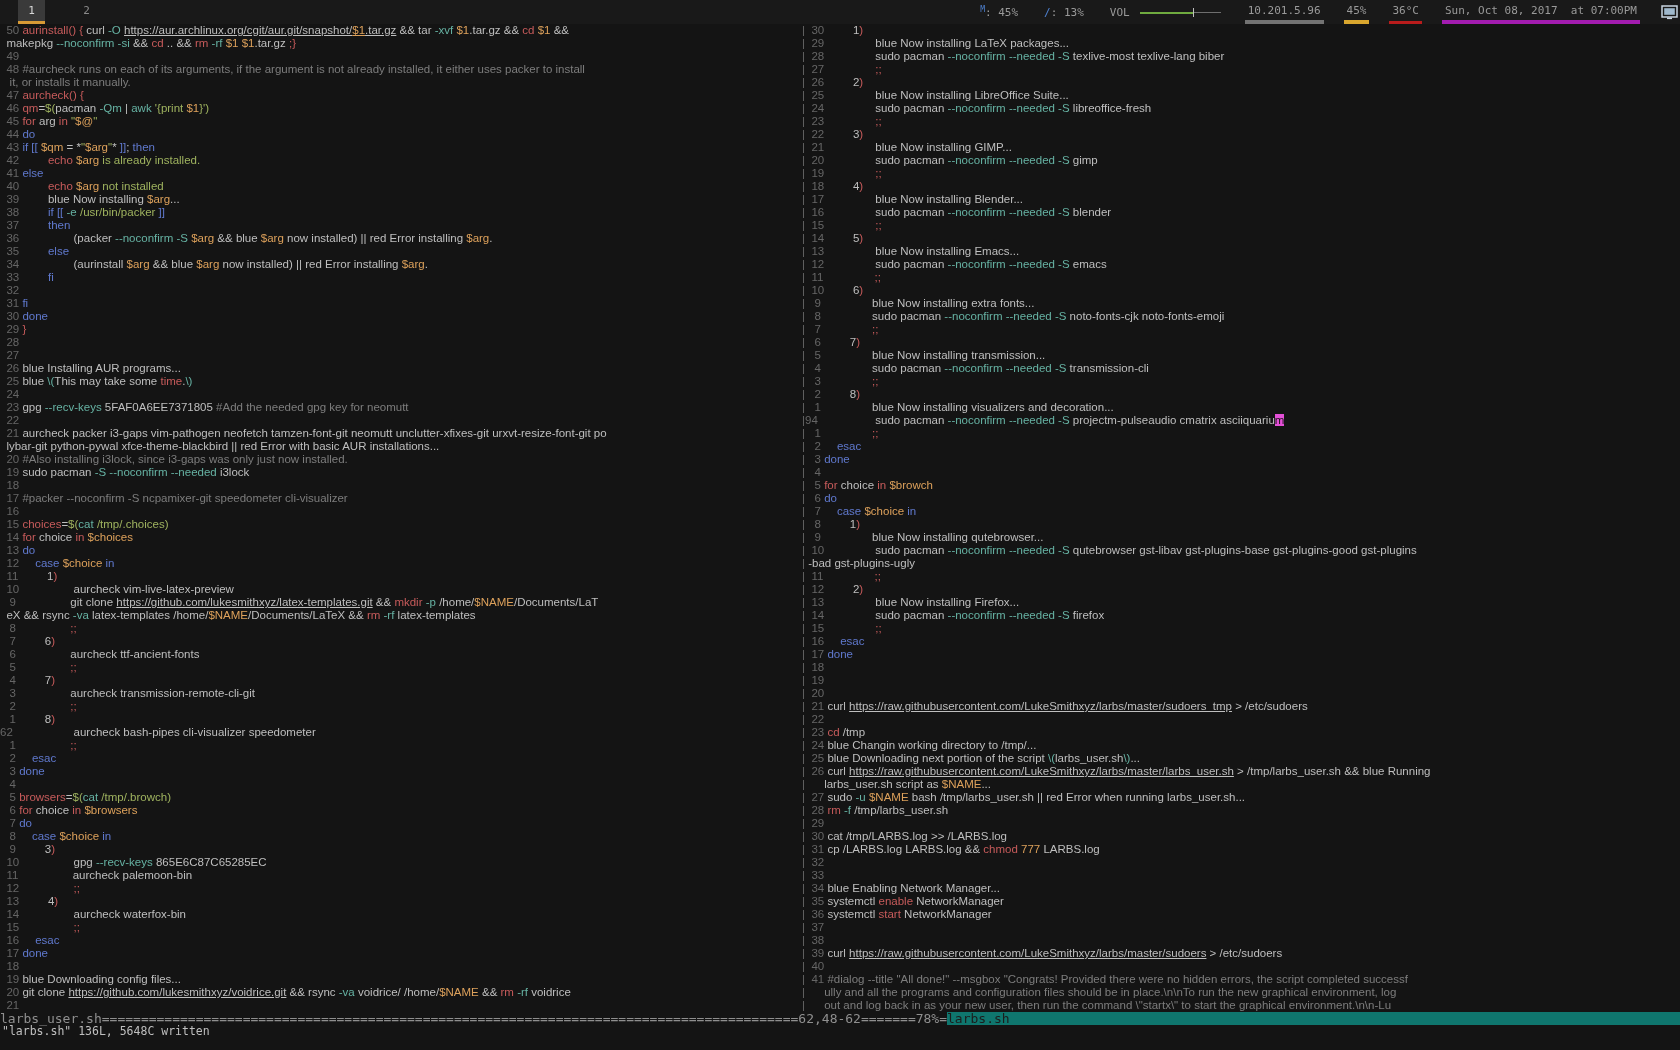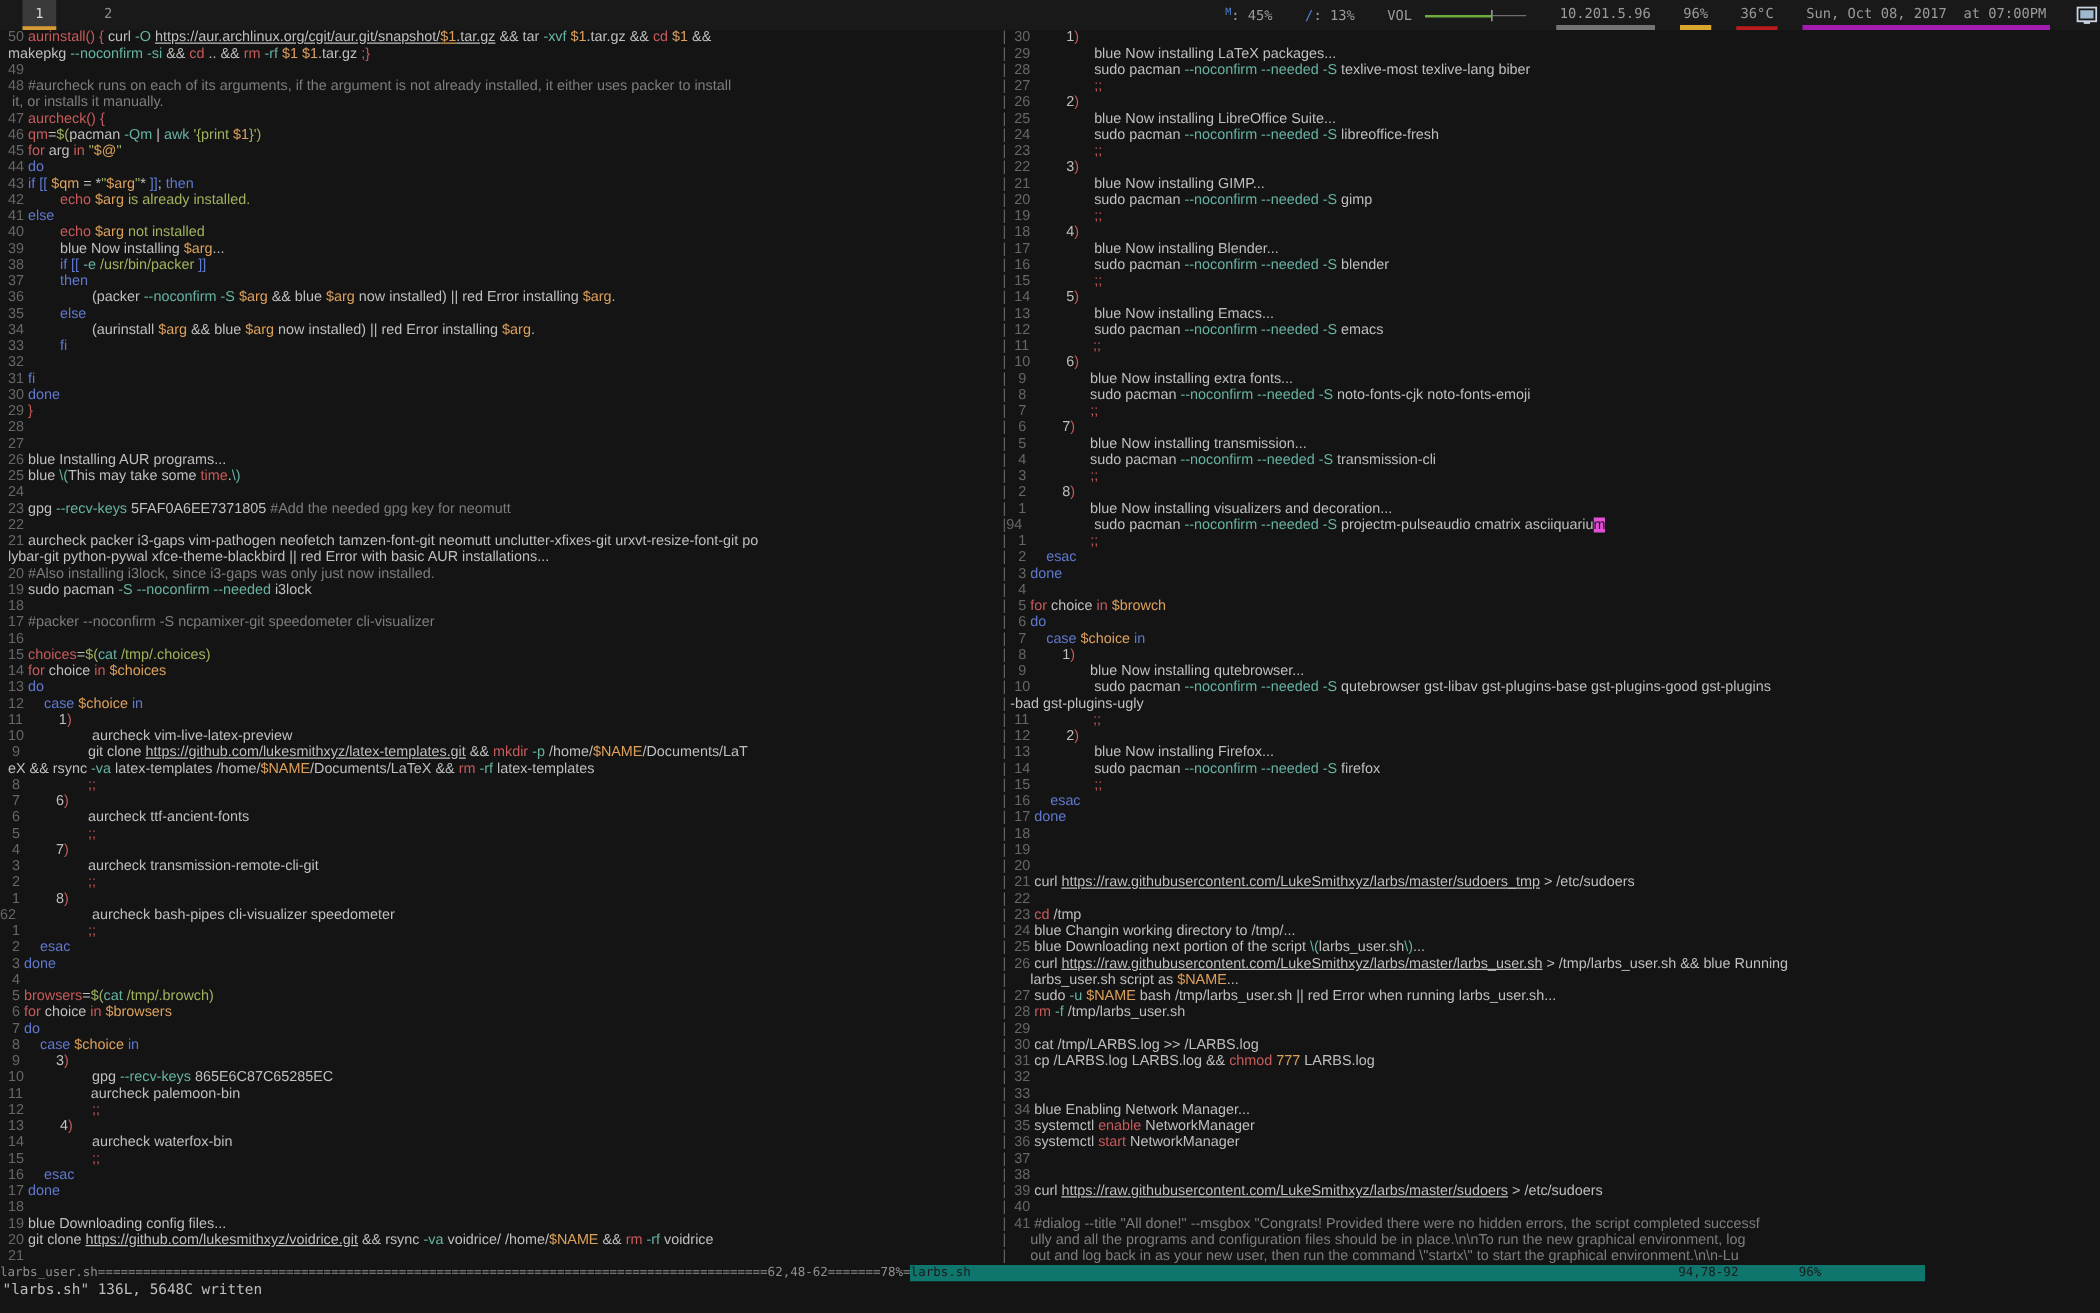--- a/index.html
+++ b/index.html
@@ -33,21 +33,21 @@
   .b{color:#6079ce}
   .e{color:#66b2a3}
   .g{color:#9fb35f}
   .o{color:#dda15b}
   .u{color:#bfbfbf;text-decoration:underline}
   .uo{color:#dda15b;text-decoration:underline}
   .k{background:#e44fd7;color:#161616}
   .t{color:#bfbfbf}
 
   .statusbar{position:absolute;top:1012px;left:0;width:1540px;height:13px;display:flex;
-             font-family:"DejaVu Sans Mono",monospace;font-size:10px;line-height:13px;white-space:pre}
+             font-family:"DejaVu Sans Mono",monospace;font-size:13px;line-height:13px;white-space:pre}
   .st-left{color:#8f8f8f}
   .st-right{background:#0f766e;color:#1c1c1c;flex:1}
   .cmdline{position:absolute;top:1025px;left:2px;height:13px;color:#bfbfbf;
            font-family:"DejaVu Sans Mono",monospace;font-size:11.5px;line-height:13px;white-space:pre}
 </style>
 </head>
 <body>
 
 <div class="topbar">
   <span style="width:18px"></span>
@@ -60,21 +60,21 @@
     <span class="tb-item"><span class="tb-slash">/</span><span>: 13%</span></span>
     <span class="tb-item">
       <span>VOL</span>
       <span class="vslide">
         <span class="vfill" id="vfill" style="width: 53px;"></span>
         <span class="vtick" id="vtick" style="left: 53px;"></span>
         <span class="vrest" id="vrest" style="left: 54px; width: 27px;"></span>
       </span>
     </span>
     <span class="tb-item tb-u-green">10.201.5.96</span>
-    <span class="tb-item tb-u-orange">96%</span>
+    <span class="tb-item tb-u-orange">45%</span>
     <span class="tb-item tb-u-red">36°C</span>
     <span class="tb-item tb-u-blue">Sun, Oct 08, 2017  at 07:00PM</span>
     <span class="tb-item" style="margin-left:0;padding-right:2px">
       <svg class="sysicon" viewBox="0 0 17 15">
         <rect x="1" y="1" width="15" height="11" fill="none" stroke="#c8d4e0" stroke-width="1.5"></rect>
         <rect x="3.2" y="3.2" width="10.6" height="6.6" fill="#9fb8cc"></rect>
         <rect x="6" y="12.5" width="5" height="1.6" fill="#c8d4e0"></rect>
       </svg>
     </span>
   </div>

